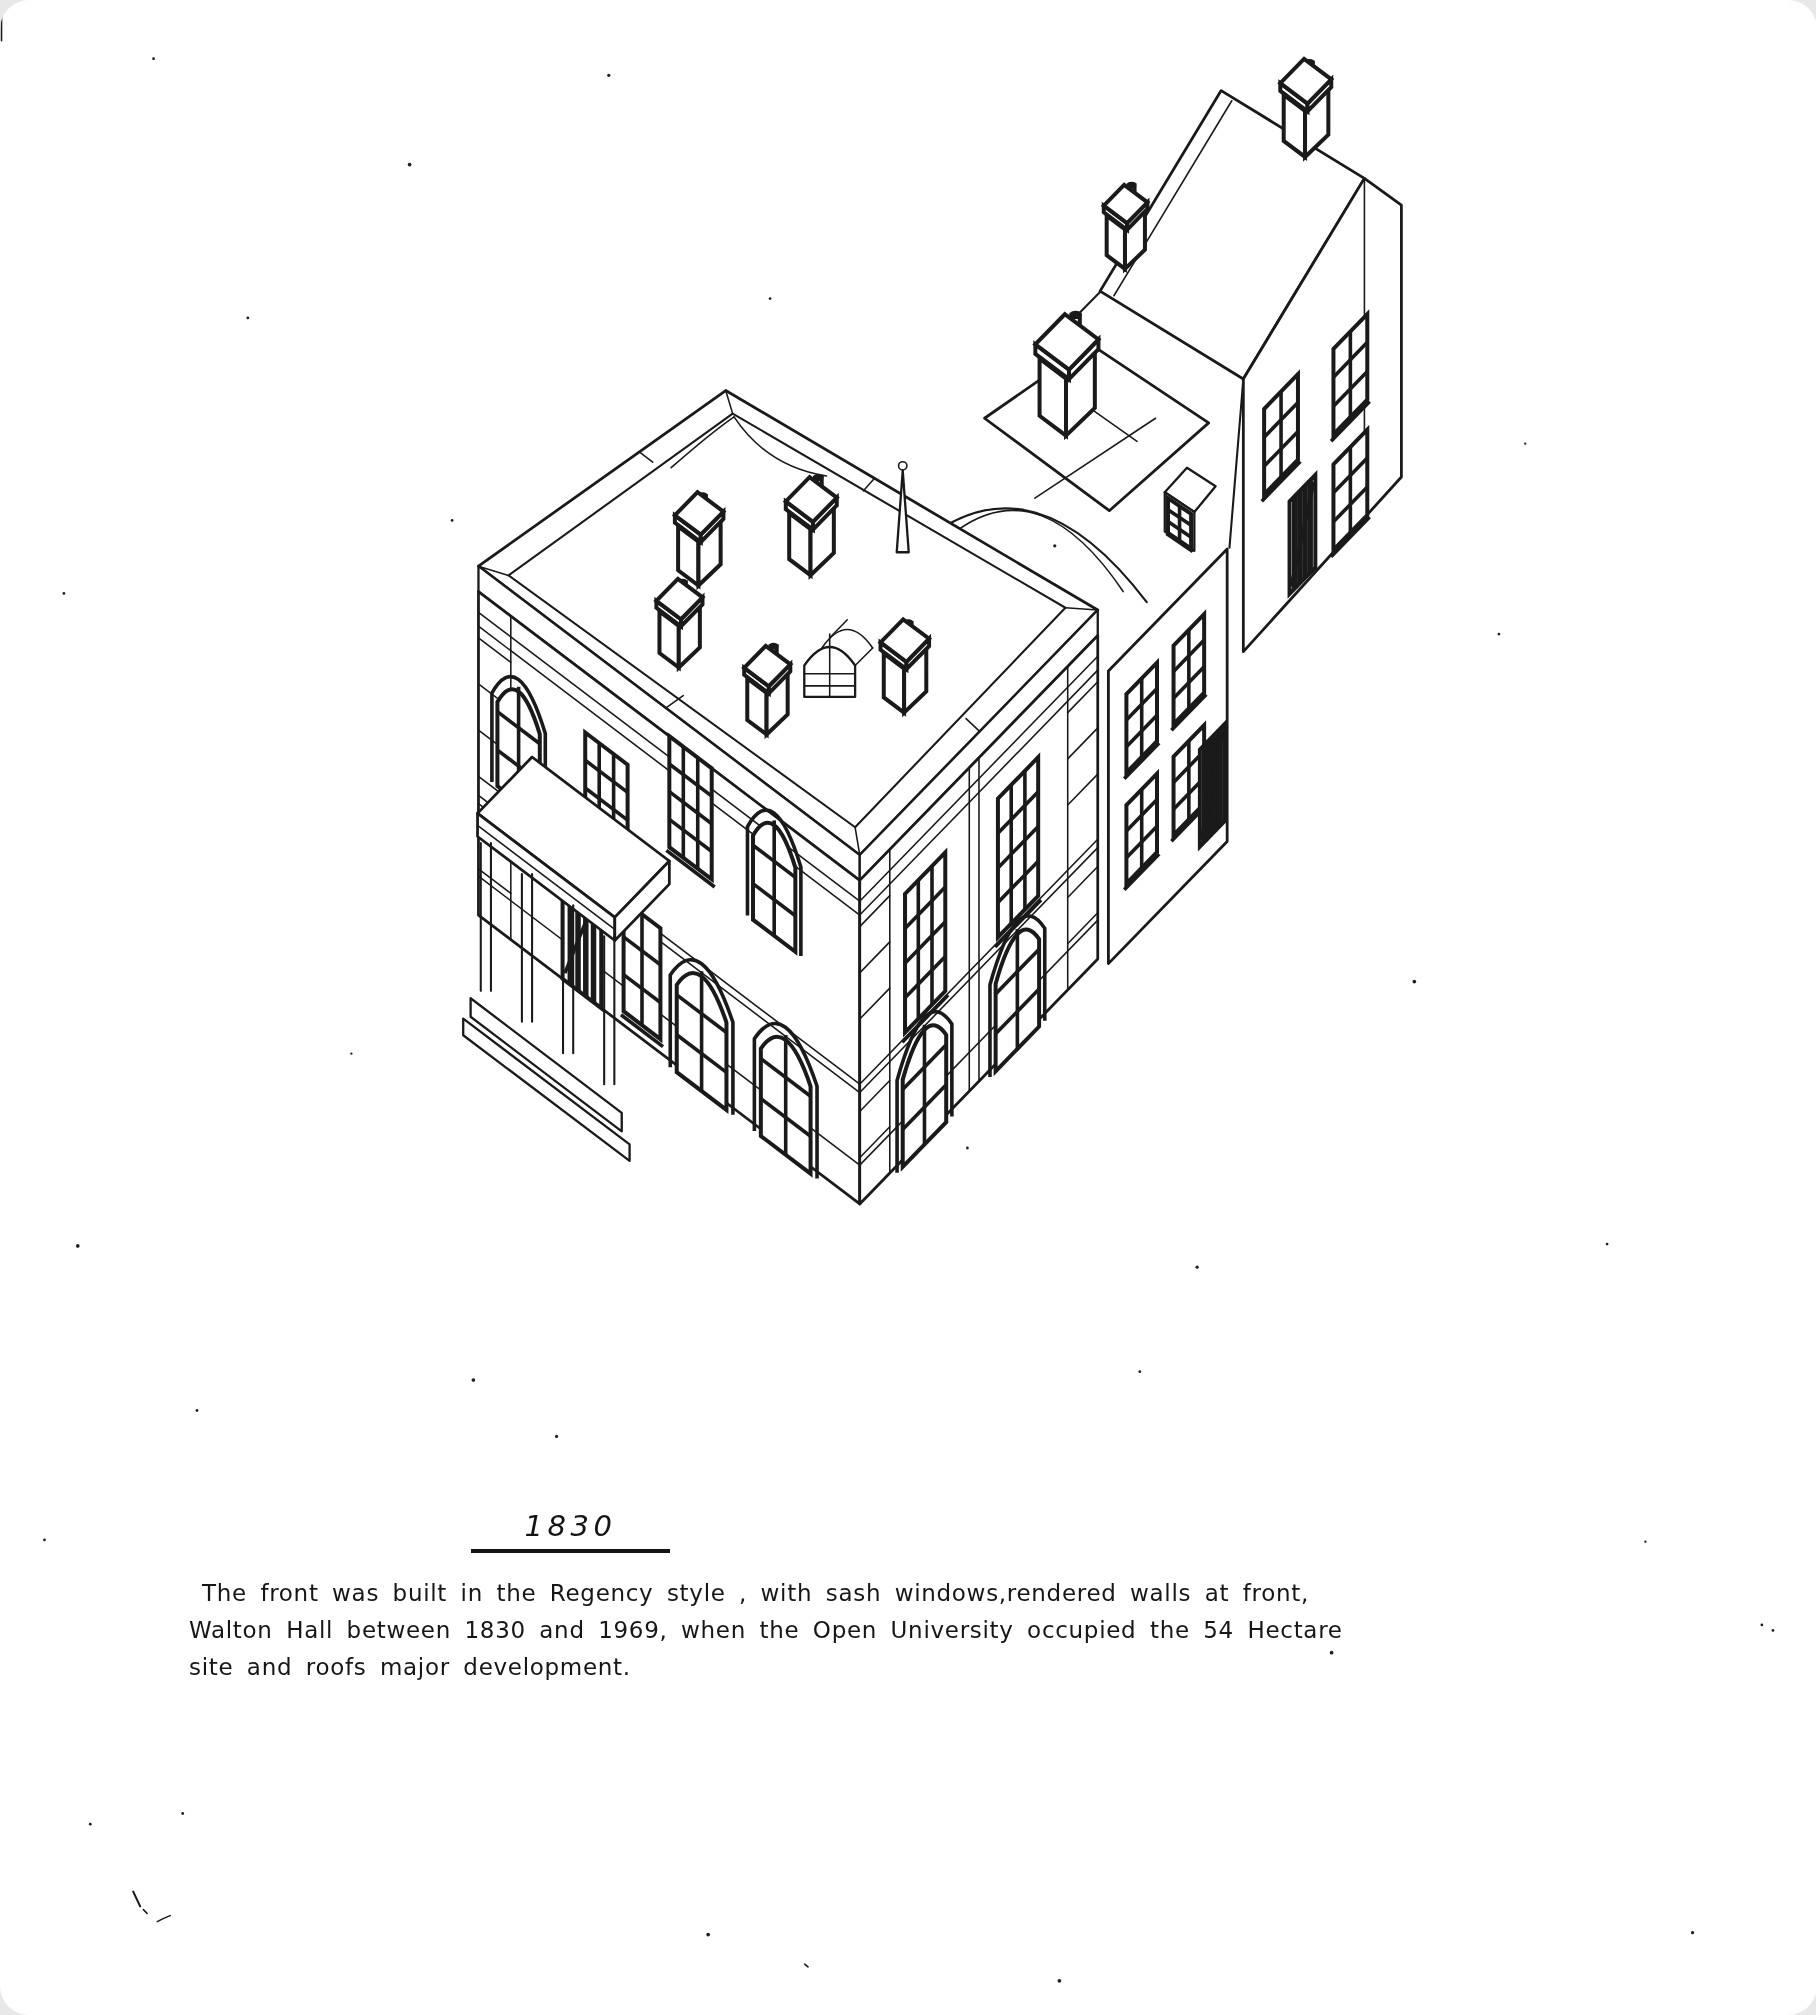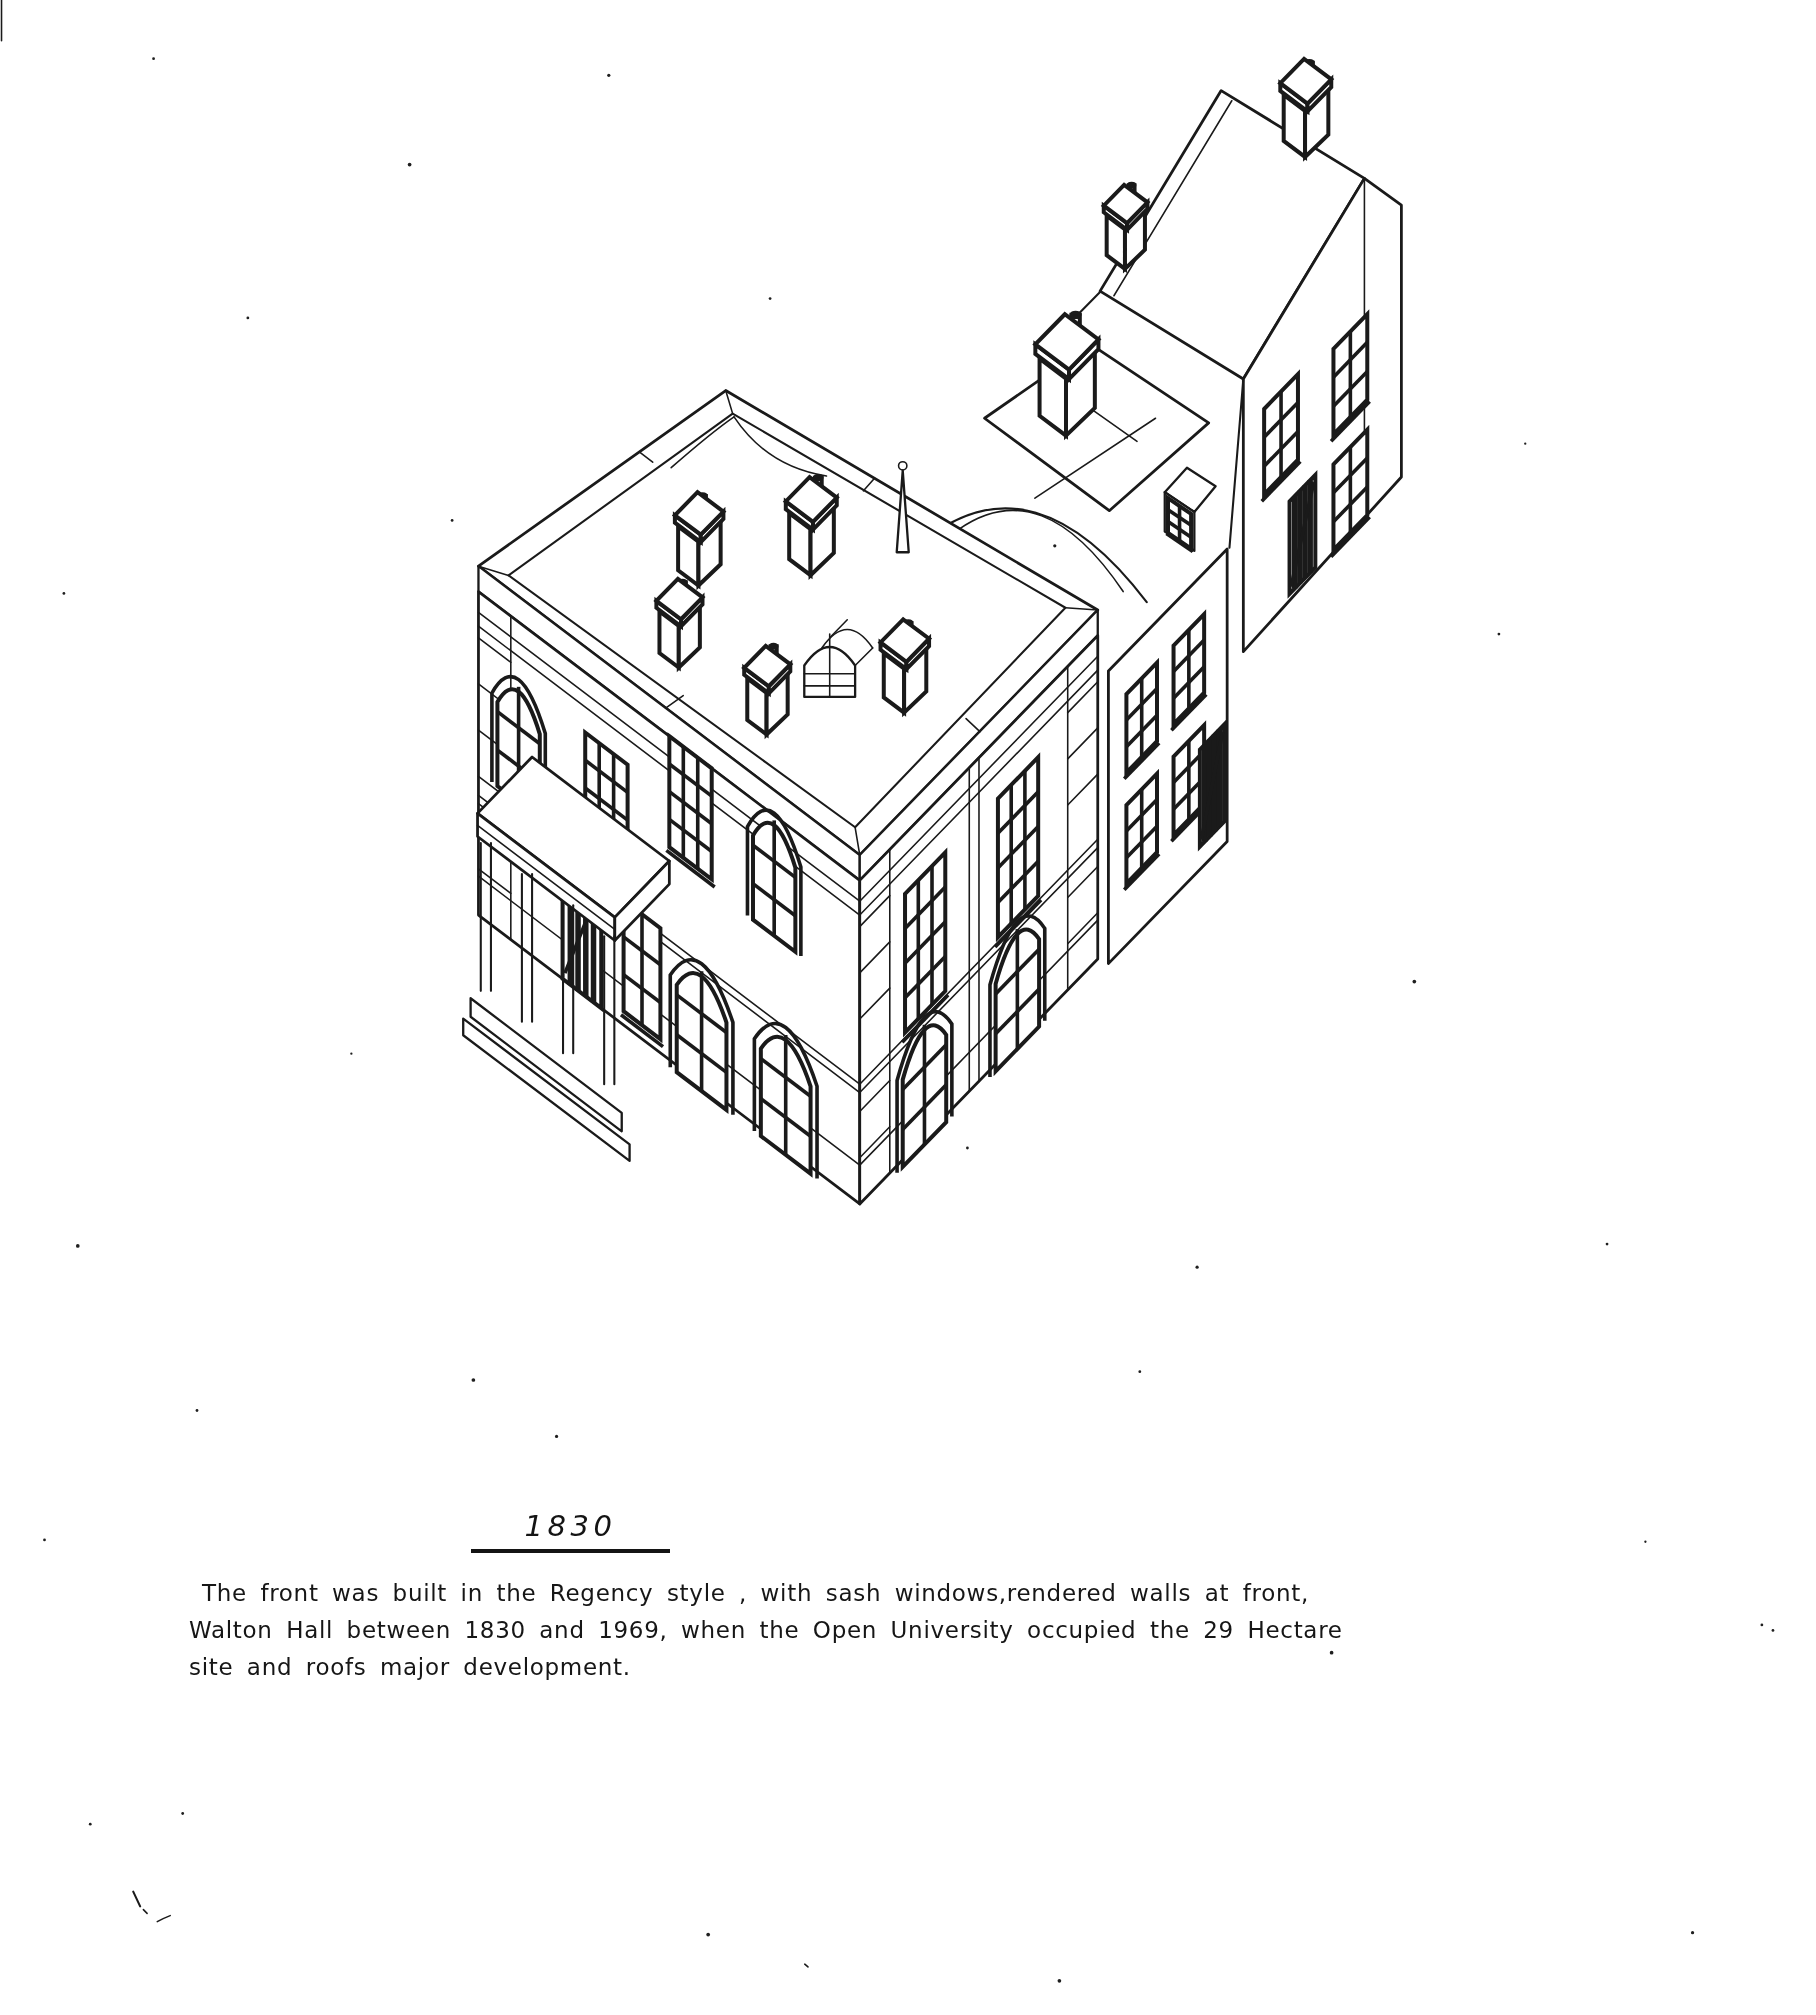--- a/index.html
+++ b/index.html
@@ -2,20 +2,21 @@
 <html style="font-size:7.4px"><head>
 <meta charset="utf-8">
 <style>
   html,body{margin:0;padding:0;background:#e8e8e8;}
   .page{
     position:relative;
     width:1817px;height:2015px;
     background:#ffffff;
     overflow:hidden;
     font-family:"DejaVu Sans", sans-serif;
+    border-radius:29px;
   }
   svg{position:absolute;left:0;top:0;}
   .f{fill:#ffffff;stroke:#1a1a1a;stroke-width:6;stroke-linejoin:round;}
   .f2{fill:#ffffff;stroke:#1a1a1a;stroke-width:5;stroke-linejoin:round;}
   .s{fill:none;stroke:#1a1a1a;stroke-width:4.5;stroke-linecap:round;stroke-linejoin:round;}
   .s2{fill:none;stroke:#1a1a1a;stroke-width:3.4;stroke-linecap:round;}
   .wl{fill:none;stroke:#1a1a1a;stroke-width:3.6;vector-effect:non-scaling-stroke;}
   .wf{fill:#ffffff;stroke:#1a1a1a;stroke-width:4;vector-effect:non-scaling-stroke;}
   .dk{fill:none;stroke:#1a1a1a;stroke-width:5.5;vector-effect:non-scaling-stroke;}
   .nz{fill:#1f1f1f;stroke:none;}
@@ -306,18 +307,18 @@
       <line class="s2" x1="310" y1="4132" x2="318" y2="4140"></line>
       <path class="s2" d="M340,4158 Q355,4150 368,4145"></path>
       <line class="s2" x1="1741" y1="4250" x2="1748" y2="4256"></line>
     </g>
   </svg>
 
   <div class="title">1830</div>
 
   <div class="caption">
     <div class="cap-line">The front was built in the Regency style , with sash windows,rendered walls at front,</div>
-    <div class="cap-line">Walton Hall between 1830 and 1969, when the Open University occupied the 29 Hectare</div>
+    <div class="cap-line">Walton Hall between 1830 and 1969, when the Open University occupied the 54 Hectare</div>
     <div class="cap-line">site and roofs major development.</div>
   </div>
 
 </div>
 
 
 </body></html>

